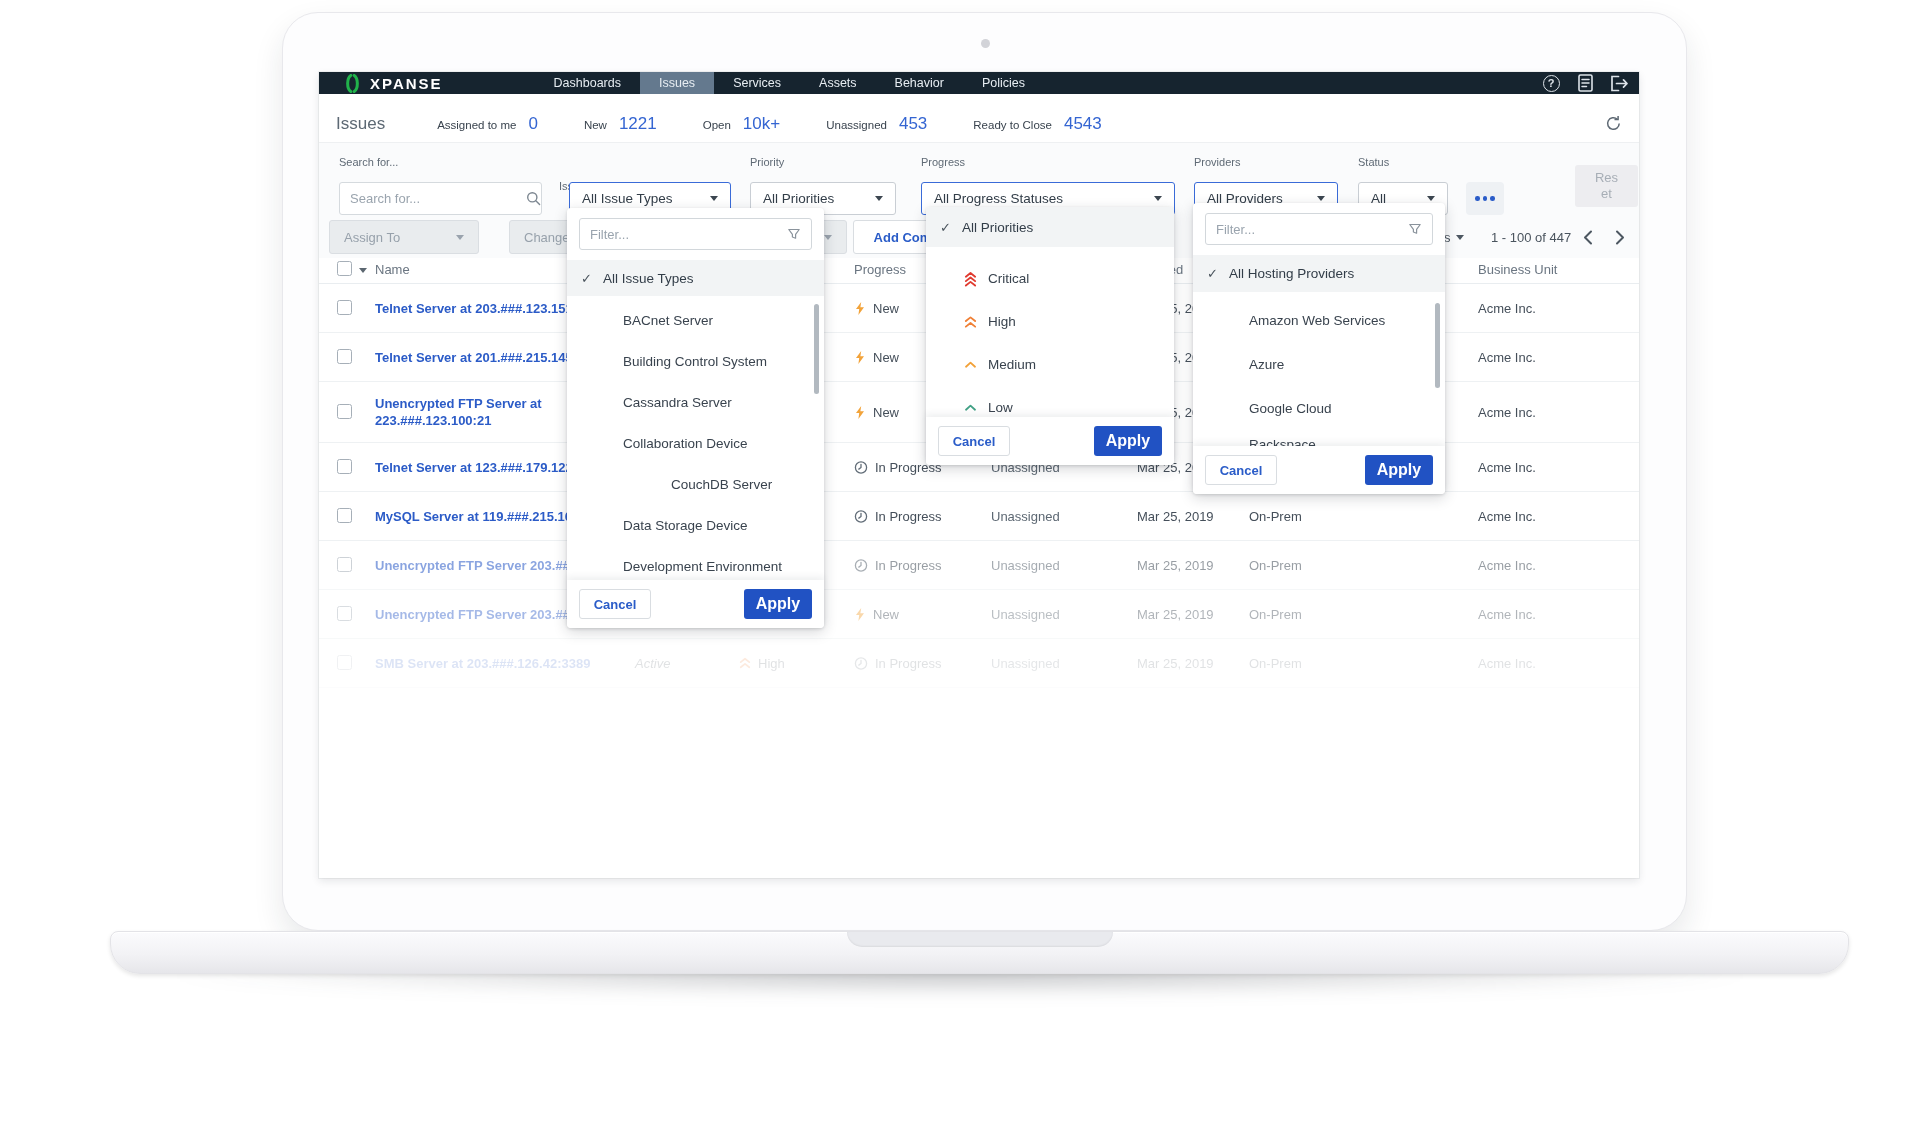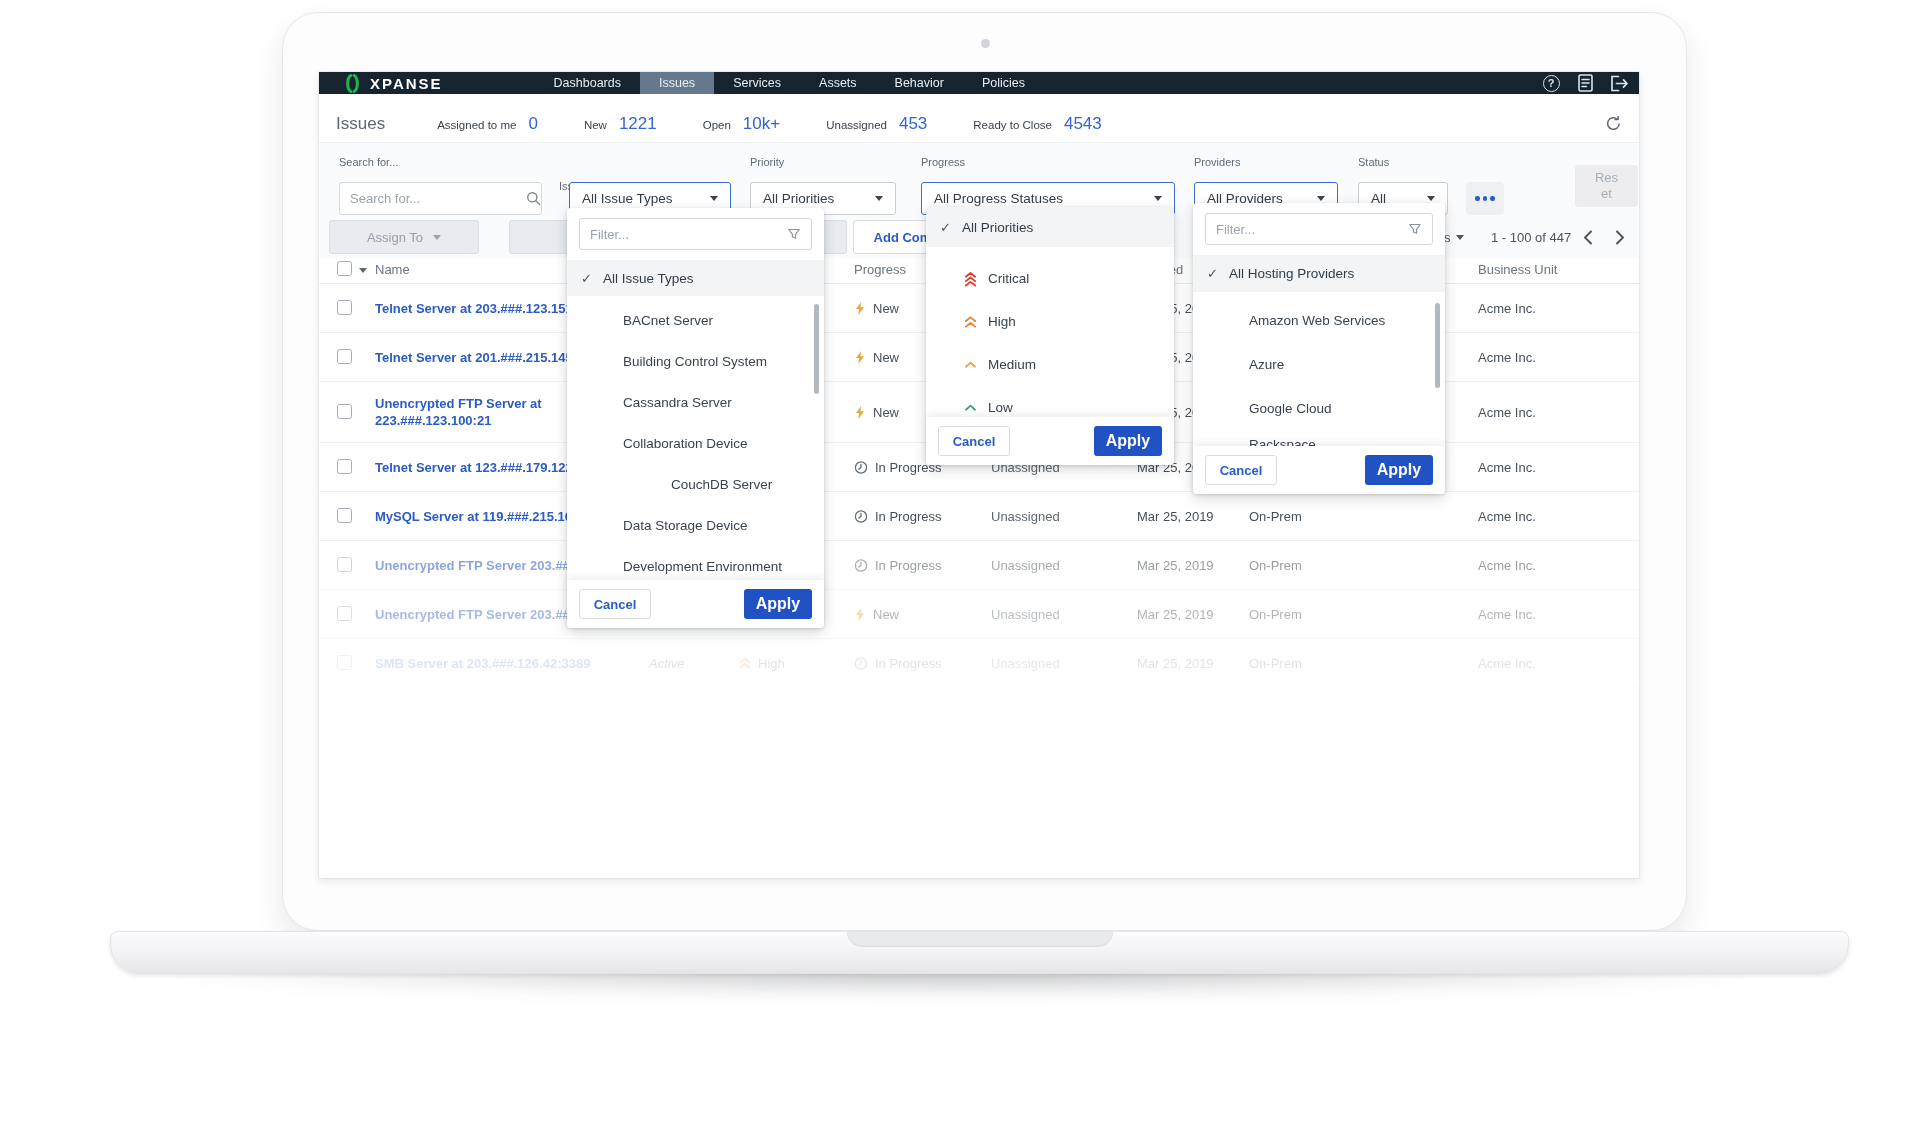--- a/index.html
+++ b/index.html
@@ -64,39 +64,39 @@
   .caret.gray { border-top-color:#9aa3ad; }
   .more-btn { position:absolute; left:1147px; top:39px; width:38px; height:33px; background:#eef1f4;
     border-radius:4px; display:flex; align-items:center; justify-content:center; gap:3px; }
   .more-btn i { width:4.5px; height:4.5px; border-radius:50%; background:#2a5cc8; }
   .reset-btn { position:absolute; left:1256px; top:22px; width:63px; height:42px; background:#ededf0;
     border-radius:3px; color:#a7aeb6; font-size:13px; line-height:16px; display:flex; align-items:center;
     justify-content:center; text-align:center; padding:0 17px; overflow-wrap:anywhere; }
 
   
   .abtn { position:absolute; top:148px; height:34px; border-radius:3px; font-size:13px;
-    display:flex; align-items:center; justify-content:center; padding:0 14px; }
+    display:flex; align-items:center; justify-content:space-between; padding:0 14px; }
   .abtn.disabled { background:#e9ecee; border:1px solid #dadee2; color:#97a1ab; }
   .abtn.white { background:#fff; border:1px solid #d9dde1; color:#2a5cc8; font-weight:bold; justify-content:center; }
   .pager { position:absolute; top:148px; height:34px; display:flex; align-items:center;
     font-size:13px; color:#4a545e; }
 
   
   .thead { position:absolute; left:0; top:186px; width:100%; height:26px; border-bottom:1px solid #e9edf0; }
   .th { position:absolute; top:4px; font-size:13px; color:#6a7581; white-space:nowrap; }
   .trow { position:absolute; left:0; width:100%; border-bottom:1px solid #eef1f3; }
   .cell { position:absolute; top:50%; transform:translateY(-50%); font-size:13px; color:#454f5a; white-space:nowrap; }
   .cb { position:absolute; left:18px; top:50%; margin-top:-8px; width:15px; height:15px;
     border:1.5px solid #a6afb8; border-radius:2.5px; background:#fff; }
   .thead .cb { top:3px; margin-top:0; }
   .hdr-caret { position:absolute; left:40px; top:10px; width:0; height:0;
     border-left:4px solid transparent; border-right:4px solid transparent; border-top:5px solid #5b6670; }
   .c-name { left:56px; color:#2b5bc7; font-weight:bold; text-decoration:none; }
   .c-name2 { line-height:17px; }
-  .c-activity { left:330px;font-style:italic; }
+  .c-activity { left:316px;font-style:italic; }
   .c-priority { left:420px; display:flex; align-items:center; gap:7px; }
   .c-progress { left:535px; display:flex; align-items:center; gap:7px; }
   .c-assignee { left:672px; color:#5d6873; }
   .c-created { left:818px; }
   .c-provider { left:930px; }
   .c-bu { left:1159px; }
   .fade-1 { opacity:.55; }
   .fade-2 { opacity:.42; }
   .fade-3 { opacity:.16; }
 

